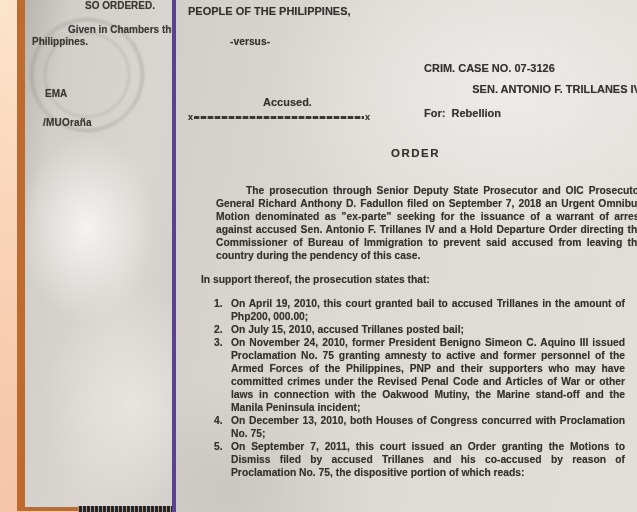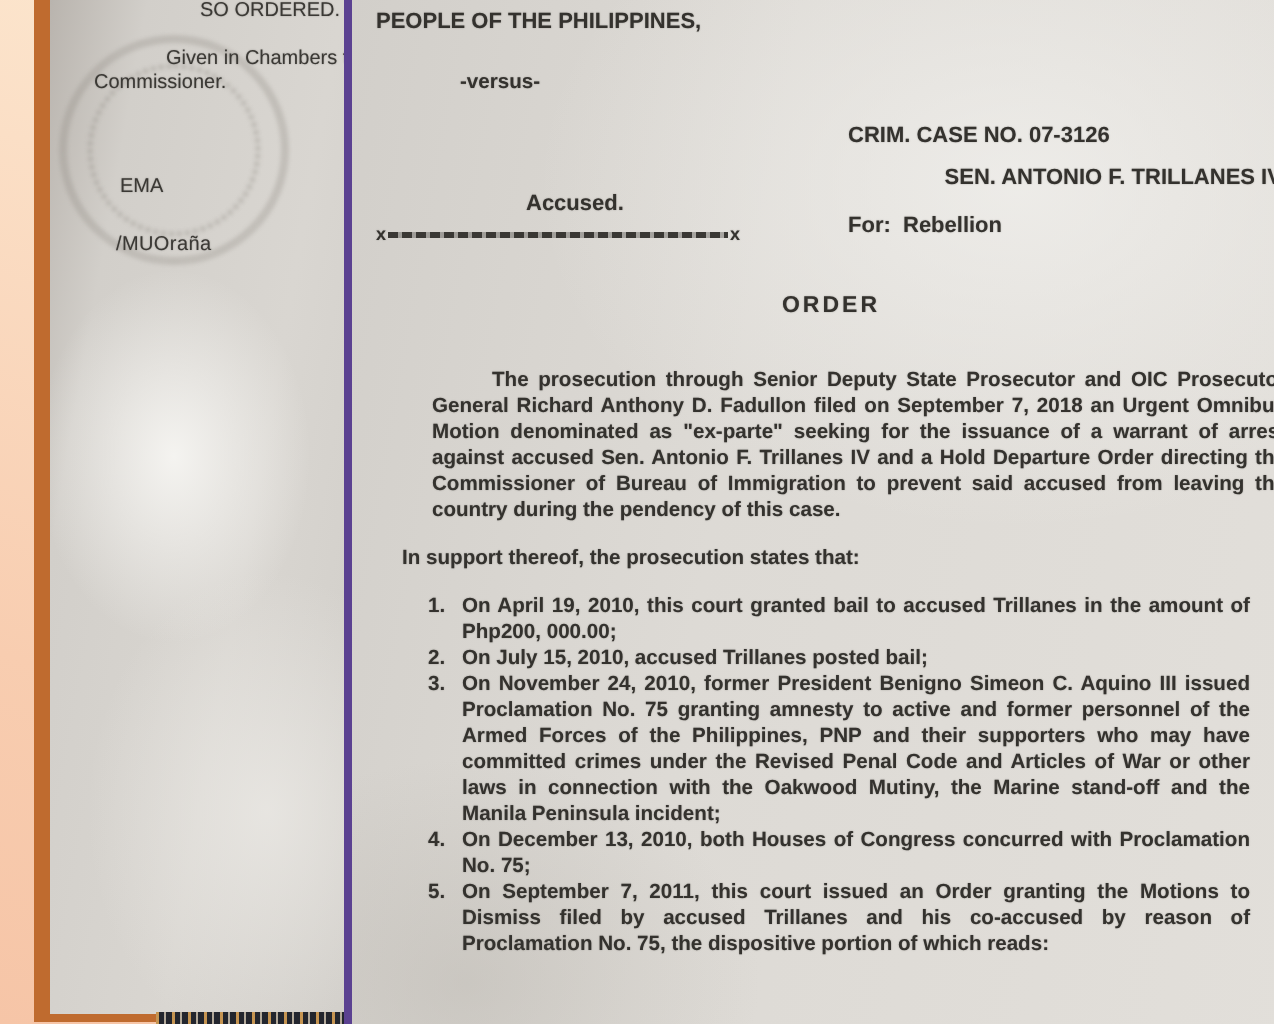--- a/index.html
+++ b/index.html
@@ -12,22 +12,22 @@
   .photo-left{
     position:absolute;left:17px;top:0;width:155px;height:507px;z-index:1;
     box-sizing:content-box;
     border-left:8px solid #bf6b2f;border-bottom:4px solid #bf6b2f;
     background:
       radial-gradient(ellipse 95px 130px at 40% 45%,rgba(246,245,242,.95),rgba(246,245,242,0) 72%),
       radial-gradient(ellipse 120px 160px at 70% 80%,rgba(235,233,229,.8),rgba(235,233,229,0) 75%),
       linear-gradient(100deg,#b9b4ae 0%,#d2cfca 20%,#d9d6d1 60%,#d0cdc8 100%);
   }
   .photo-left .txt{
-    position:absolute;font-weight:400;color:#3b3935;font-size:10px;line-height:12px;
-    text-shadow:0 0 .8px rgba(59,57,53,.45);white-space:nowrap;margin-left:15px;
+    position:absolute;font-weight:700;color:#3b3935;font-size:10px;line-height:12px;
+    text-shadow:0 0 .8px rgba(59,57,53,.45);white-space:nowrap;
   }
   .so-ordered{left:60px;top:0px;}
   .chambers1{left:43px;top:24px;}
   .chambers2{left:7px;top:36px;}
   .initials{left:20px;top:88px;}
   .initials-code{left:18px;top:117px;font-size:7px;letter-spacing:.2px;}
   .seal{
     position:absolute;left:5px;top:18px;width:108px;height:108px;border-radius:50%;
     border:3px double rgba(138,133,126,.55);filter:blur(1.1px);
   }
@@ -75,21 +75,21 @@
   .item .num{flex:0 0 17px;width:17px;}
   .item .text{flex:1;text-align:justify;}
 </style>
 </head>
 <body>
 
 <div class="photo-left">
   <div class="seal"></div>
   <div class="txt so-ordered">SO ORDERED.</div>
   <div class="txt chambers1">Given in Chambers this</div>
-  <div class="txt chambers2">Commissioner.</div>
+  <div class="txt chambers2">Philippines.</div>
   <div class="txt initials">EMA</div>
   <div class="txt initials-code">/MUOraña</div>
 </div>
 
 <div class="bottom-strip"></div>
 
 <div class="photo-right">
 
   <div class="plaintiff">PEOPLE OF THE PHILIPPINES,</div>
 

